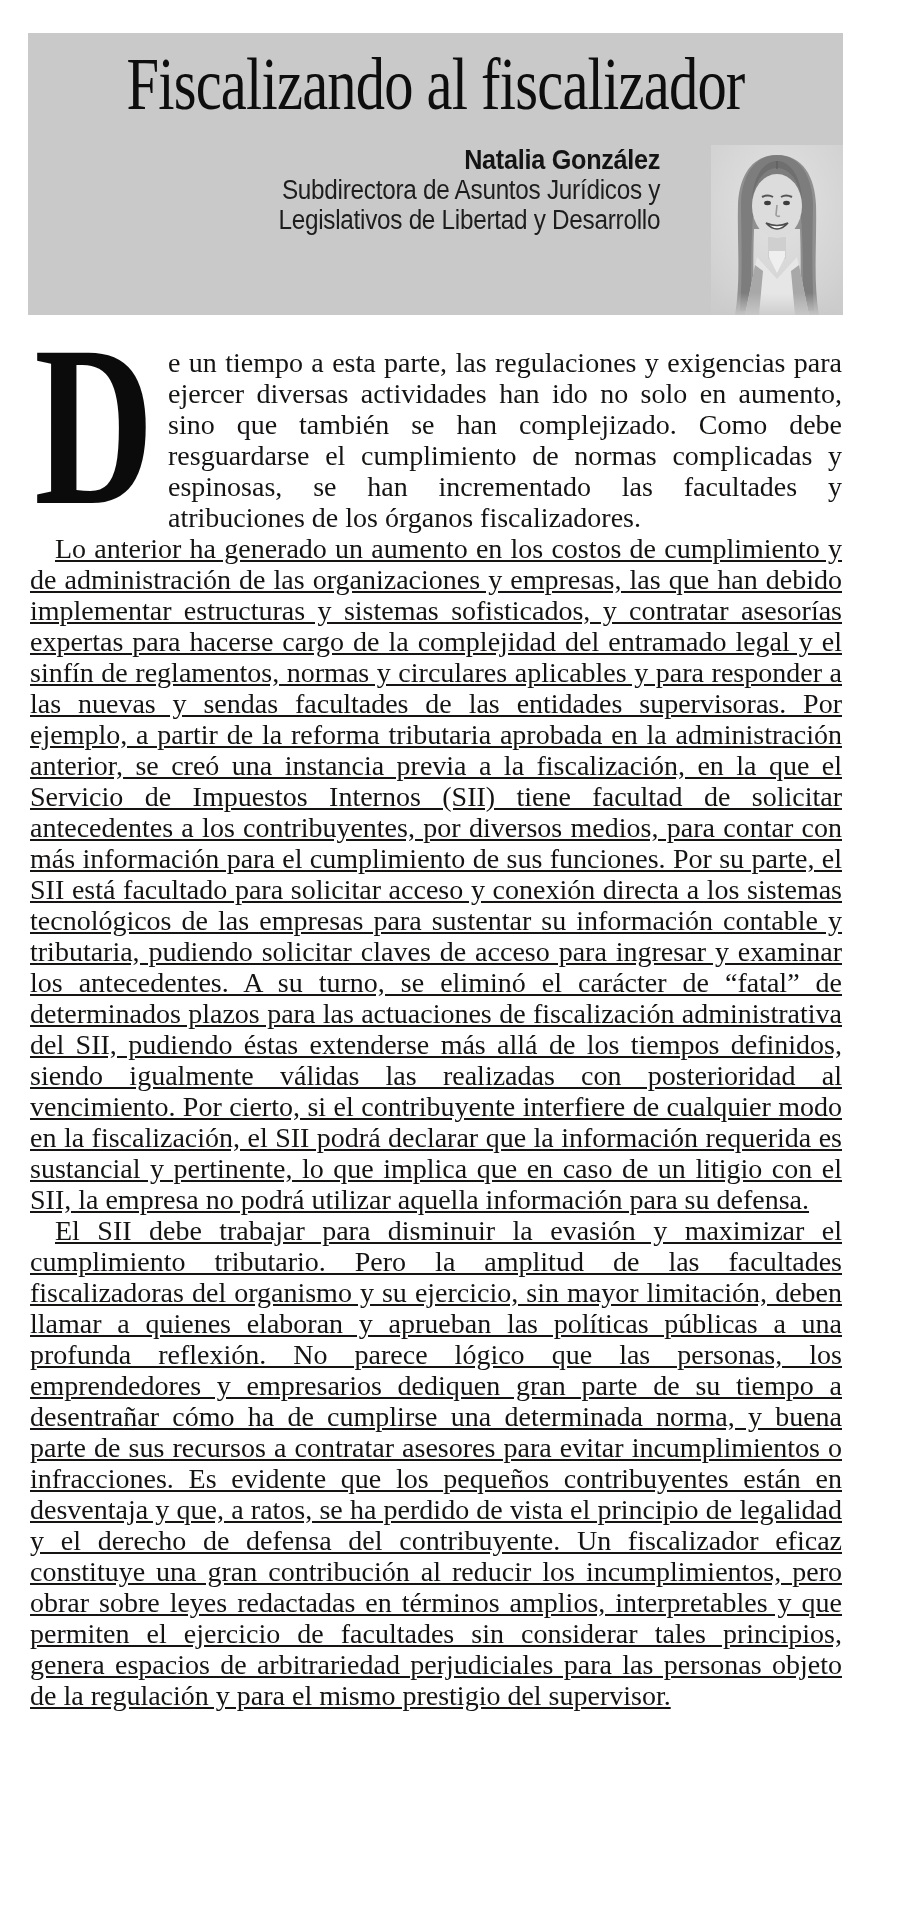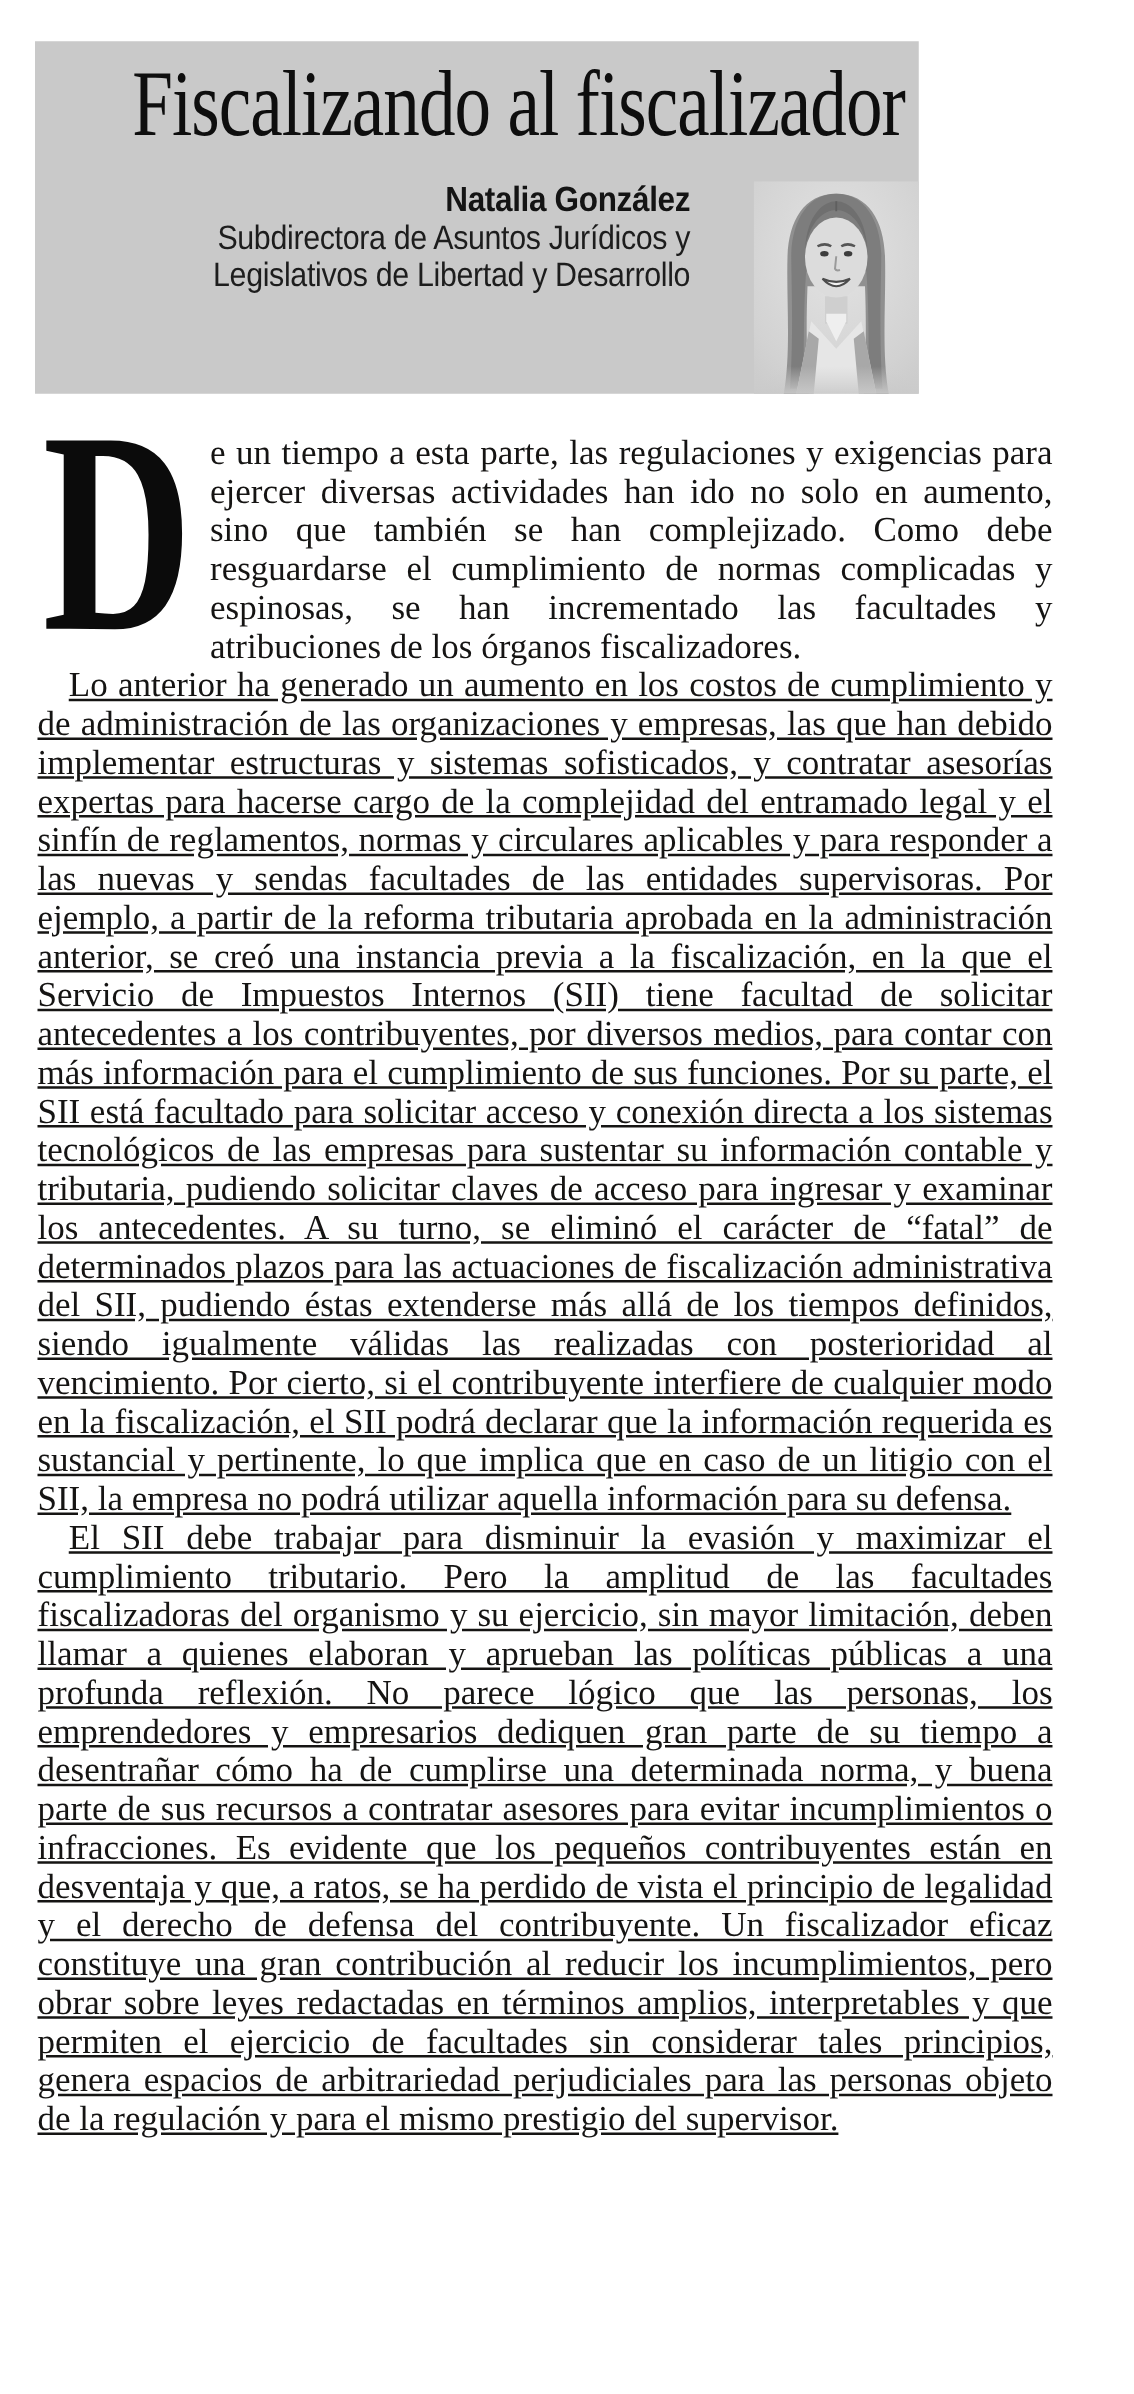--- a/index.html
+++ b/index.html
@@ -11,21 +11,21 @@
     color: #161616;
     position: relative;
     overflow: hidden;
   }
 
   
   .masthead {
     position: absolute;
     left: 28px;
     top: 33px;
-    width: 707px;
+    width: 815px;
     height: 282px;
     background: #c9c9c9;
   }
   .title {
     margin: 0;
     padding-top: 8px;
     font-family: "Liberation Serif", serif;
     font-weight: normal;
     font-size: 75px;
     line-height: 1.15;

